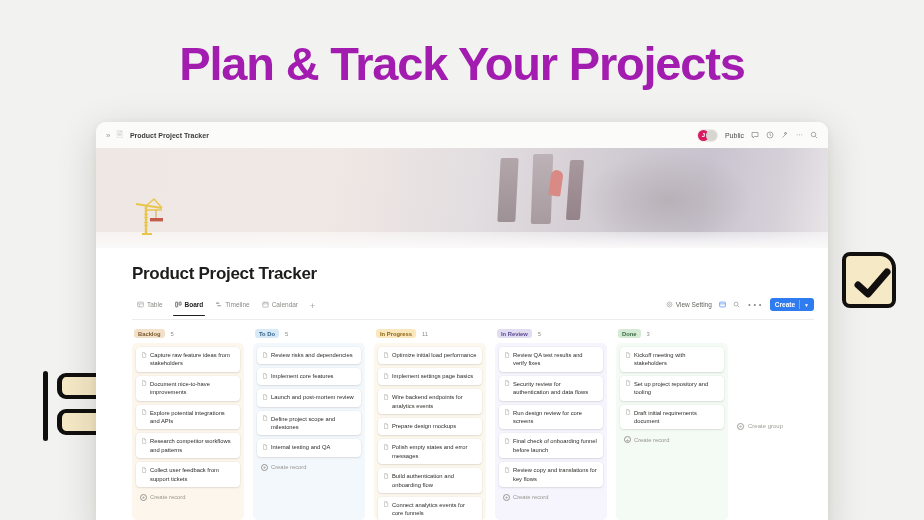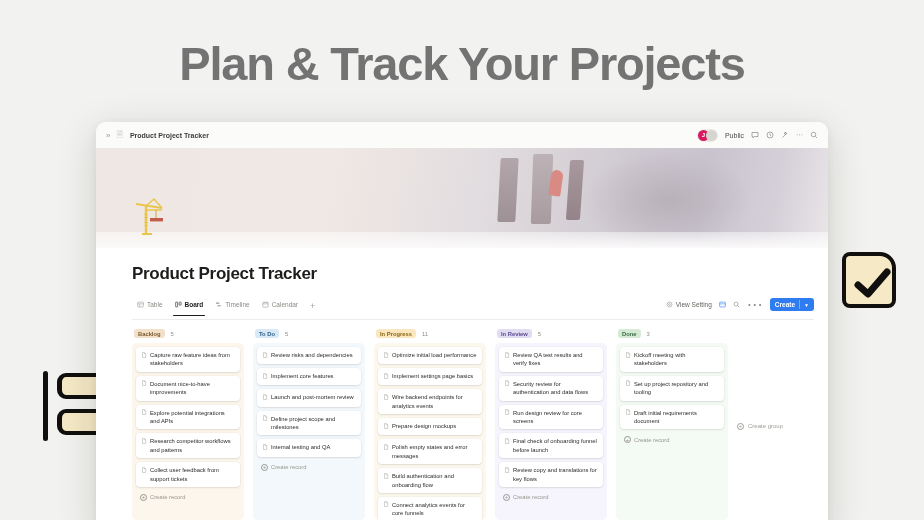--- a/index.html
+++ b/index.html
@@ -14,21 +14,21 @@
   }
 
   
   .hero-title {
     position: absolute;
     top: 38px; left: 0; right: 0;
     text-align: center;
     font-size: 47px;
     font-weight: 700;
     letter-spacing: -1.2px;
-    color: #737373;
+    color: #a21caf;
     line-height: 1.12;
   }
 
   
   .deco-left {
     position: absolute;
     left: 40px; top: 358px;
     width: 72px; height: 92px;
     z-index: 1;
   }

